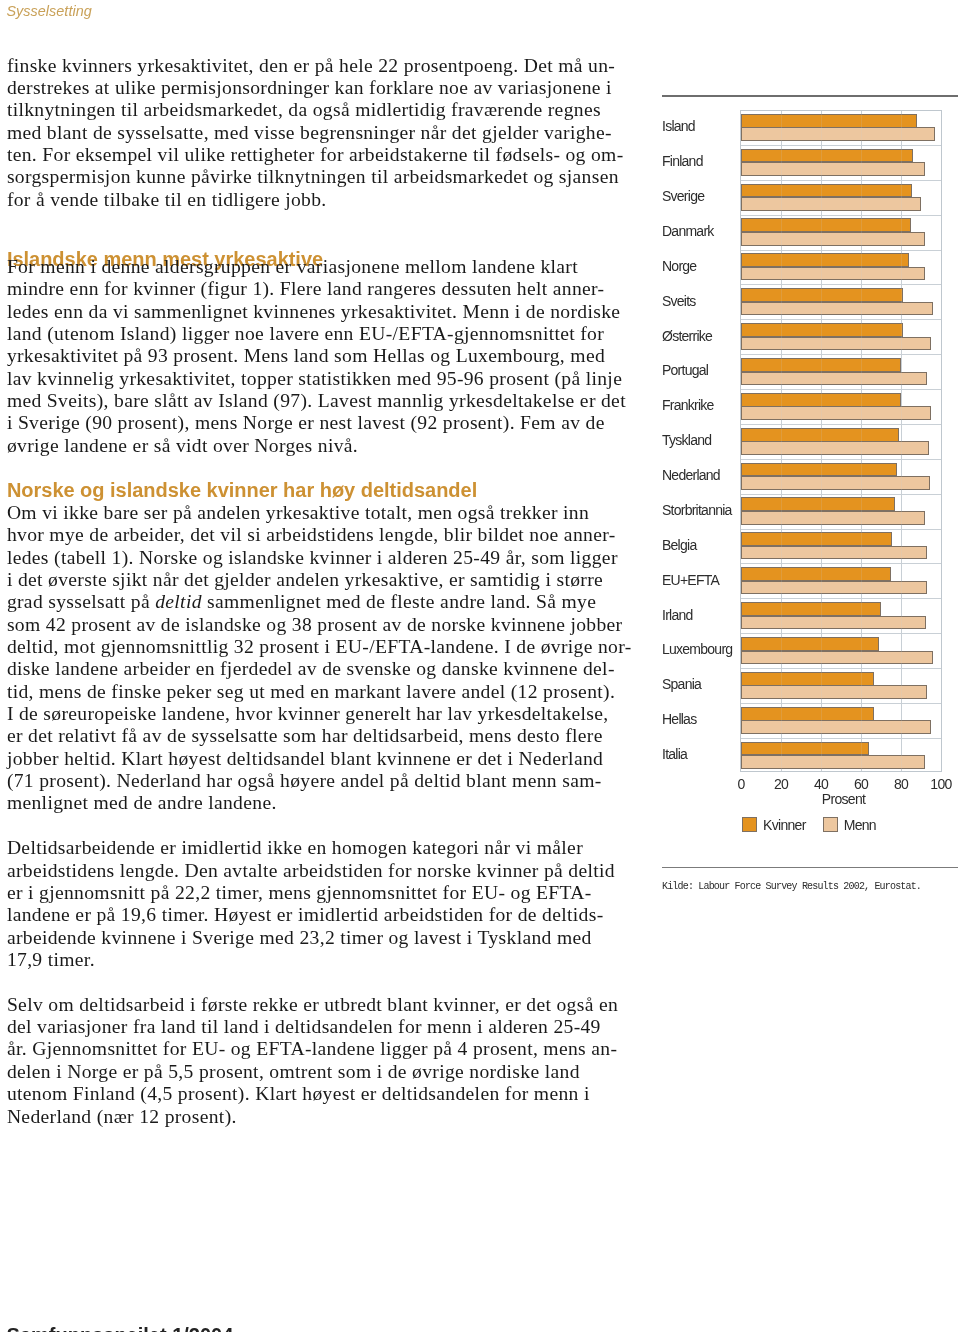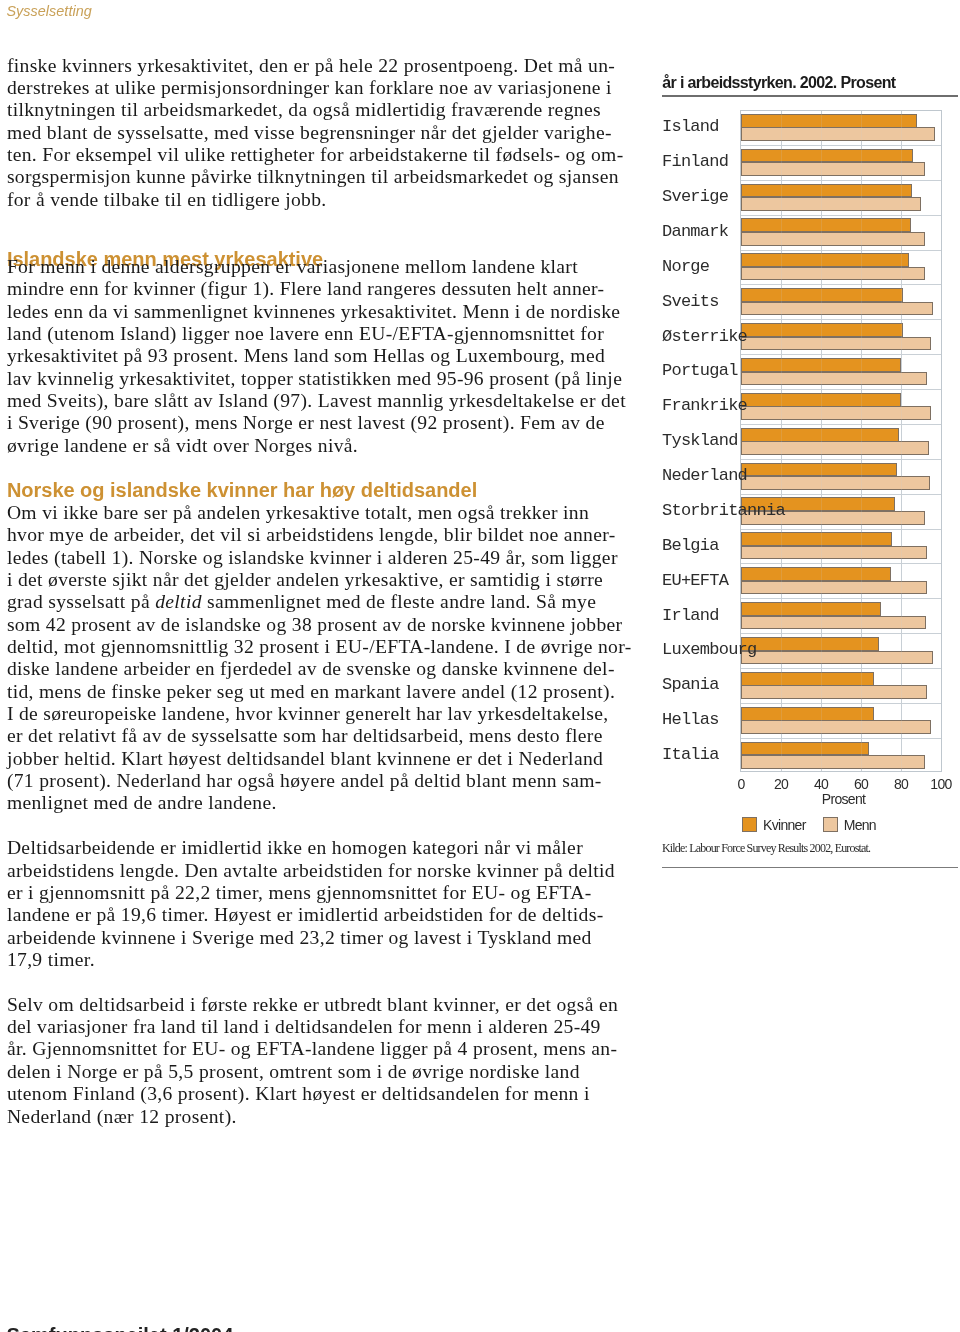--- a/index.html
+++ b/index.html
@@ -25,34 +25,34 @@
       line-height:22px;color:#cd9133;letter-spacing:-0.02px;white-space:nowrap;}
 
   
   .figtitle{position:absolute;left:662.3px;width:298px;
       font-family:"Liberation Sans",sans-serif;font-weight:bold;font-size:16px;
       letter-spacing:-0.65px;line-height:18.6px;color:#1c1c1c;white-space:nowrap;}
   .figrule{position:absolute;left:661.9px;width:296.3px;height:2px;background:#6e6e6e;}
   .figbotrule{position:absolute;left:661.6px;width:296.6px;height:1.2px;background:#7b7b7b;}
 
   #chart{position:absolute;left:662px;top:109.6px;width:298px;}
-  .rowlabel{position:absolute;font-family:Liberation Mono, monospace;
-      font-size:17px;letter-spacing:-0.75px;color:#2c2c2c;white-space:nowrap;line-height:15px;}
+  .rowlabel{position:absolute;font-family:Liberation Sans, sans-serif;
+      font-size:14px;letter-spacing:-0.75px;color:#2c2c2c;white-space:nowrap;line-height:15px;}
   .plot{position:absolute;background:#fff;border:1px solid #bfc7ce;box-sizing:border-box;}
   .grid{position:absolute;top:0;bottom:0;width:1px;background:#c9d0d6;}
   .rowsep{position:absolute;left:0;right:0;height:1px;background:#c9d0d6;}
   .bar{position:absolute;box-sizing:border-box;border:1px solid #8a7c6c;}
   .tick{position:absolute;font-family:"Liberation Sans",sans-serif;font-size:14px;
       letter-spacing:-0.7px;color:#2c2c2c;text-align:center;line-height:15px;}
   .axname{position:absolute;font-family:"Liberation Sans",sans-serif;font-size:14px;
       letter-spacing:-0.7px;color:#2c2c2c;text-align:center;line-height:15px;}
   .legend{position:absolute;font-family:"Liberation Sans",sans-serif;font-size:14px;
       letter-spacing:-0.7px;color:#2c2c2c;line-height:15px;white-space:nowrap;}
-  .source{position:absolute;left:662px;font-family:Liberation Serif, serif;
-      font-size:12px;letter-spacing:-0.82px;color:#2c2c2c;white-space:nowrap;}
+  .source{position:absolute;left:662px;font-family:Liberation Mono, monospace;
+      font-size:10px;letter-spacing:-0.82px;color:#2c2c2c;white-space:nowrap;margin-top:40px;}
 
   .footL{position:absolute;left:6.6px;font-family:"Liberation Sans",sans-serif;
       font-size:20px;font-weight:bold;color:#232323;line-height:16px;margin-top:14px;}
   .footR{position:absolute;font-family:"Liberation Sans",sans-serif;
       font-size:17.4px;font-weight:bold;color:#232323;line-height:19px;}
 </style>
 </head>
 <body>
 
 <div class="page">
@@ -94,25 +94,24 @@
       <div class="ln" style="top: 837.2px;">Deltidsarbeidende er imidlertid ikke en homogen kategori når vi måler</div>
       <div class="ln" style="top: 859.56px;">arbeidstidens lengde. Den avtalte arbeidstiden for norske kvinner på deltid</div>
       <div class="ln" style="top: 881.92px;">er i gjennomsnitt på 22,2 timer, mens gjennomsnittet for EU- og EFTA-</div>
       <div class="ln" style="top: 904.28px;">landene er på 19,6 timer. Høyest er imidlertid arbeidstiden for de deltids-</div>
       <div class="ln" style="top: 926.64px;">arbeidende kvinnene i Sverige med 23,2 timer og lavest i Tyskland med</div>
       <div class="ln" style="top: 949px;">17,9 timer.</div>
       <div class="ln" style="top: 993.72px;">Selv om deltidsarbeid i første rekke er utbredt blant kvinner, er det også en</div>
       <div class="ln" style="top: 1016.08px;">del variasjoner fra land til land i deltidsandelen for menn i alderen 25-49</div>
       <div class="ln" style="top: 1038.44px;">år. Gjennomsnittet for EU- og EFTA-landene ligger på 4 prosent, mens an-</div>
       <div class="ln" style="top: 1060.8px;">delen i Norge er på 5,5 prosent, omtrent som i de øvrige nordiske land</div>
-      <div class="ln" style="top: 1083.16px;">utenom Finland (3,6 prosent). Klart høyest er deltidsandelen for menn i</div>
+      <div class="ln" style="top: 1083.16px;">utenom Finland (4,5 prosent). Klart høyest er deltidsandelen for menn i</div>
       <div class="ln" style="top: 1105.52px;">Nederland (nær 12 prosent).</div>
     </div>
 
-  <div class="figtitle" id="ft2" style="top: 73.6px;">år i arbeidsstyrken. 2002. Prosent</div>
   <div class="figrule" id="frule" style="top: 94.6px;"></div>
 
   <div id="chart">
       <div class="plot" style="left: 78px; top: 0px; width: 202px; height: 662.72px;">
         <div class="grid" style="left: 40px; background: rgb(201, 208, 214);"></div>
         <div class="grid" style="left: 80px; background: rgb(201, 208, 214);"></div>
         <div class="grid" style="left: 120px; background: rgb(201, 208, 214);"></div>
         <div class="grid" style="left: 160px; background: rgb(201, 208, 214);"></div>
         <div class="rowsep" style="top: 34px; background: rgb(201, 208, 214);"></div>
         <div class="rowsep" style="top: 69px; background: rgb(201, 208, 214);"></div>

